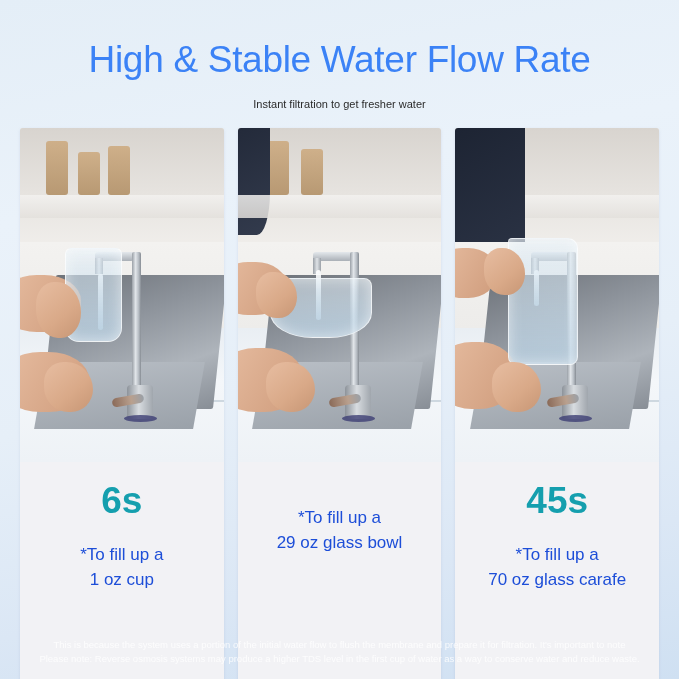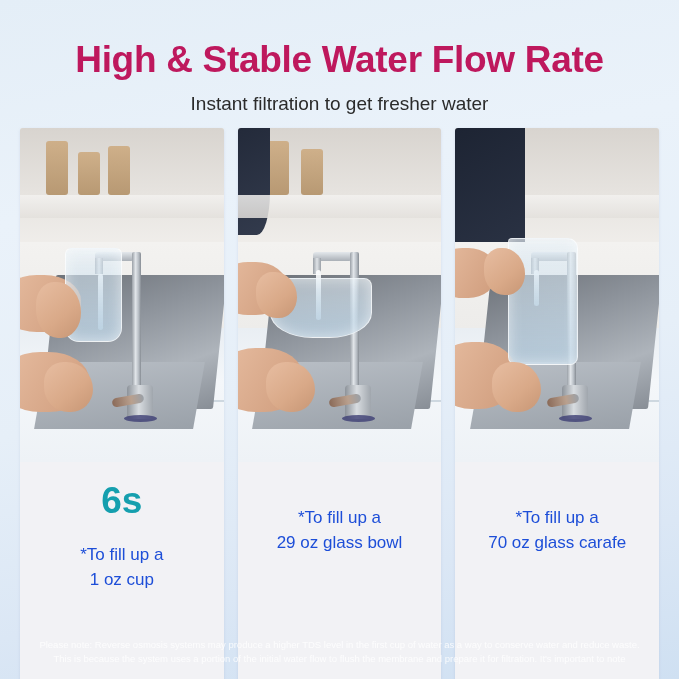--- a/index.html
+++ b/index.html
@@ -8,25 +8,25 @@
   body {
     font-family:"Liberation Sans", sans-serif;
     background:linear-gradient(170deg,#e4eef7 0%,#eaf2fa 28%,#e6eff8 55%,#dbe7f5 80%,#cfe0f2 100%);
     position:relative;
   }
   .page { width:679px; height:679px; position:relative; }
 
   
   .header { padding-top:40px; text-align:center; }
   .title {
-    font-size:37px; font-weight:bold; color:#be185d;
+    font-size:37px; font-weight:normal; color:#3b82f6;
     letter-spacing:-0.3px; line-height:1.1;
   }
   .subtitle {
-    margin-top:12px; font-size:19px; color:#2b2b2b; font-weight:normal;
+    margin-top:17px; font-size:11px; color:#2b2b2b; font-weight:normal;
   }
 
   
   .cards {
     position:absolute; top:128px; left:20px;
     width:639px; height:620px;
     display:flex; gap:14px;
   }
   .card {
     flex:1 1 0; display:flex; flex-direction:column;
@@ -261,27 +261,28 @@
         <div class="tapStem"></div>
         <div class="stream" style="bottom:calc(21% + 86px);height:36px;"></div>
         <div class="vessel" style="left:26%;top:33%;width:34%;height:38%;border-radius:4px 10px 8px 8px;"></div>
         <div class="hand" style="left:14%;top:36%;width:20%;height:14%;"></div>
         <div class="tapBase"></div>
         <div class="tapRing"></div>
         <div class="tapHandle"></div>
         <div class="hand" style="left:18%;top:70%;width:24%;height:15%;"></div>
       </div>
       <div class="caption">
+        <div class="bigTime">45s</div>
         <div class="capText">
           <div>*To fill up a</div>
           <div>70 oz glass carafe</div>
         </div>
       </div>
     </div>
 
   </div>
 
   <div class="footer">
+    <div>This is because the system uses a portion of the initial water flow to flush the membrane and prepare it for filtration. It's important to note</div>
     <div>Please note: Reverse osmosis systems may produce a higher TDS level in the first cup of water as a way to conserve water and reduce waste.</div>
-    <div>This is because the system uses a portion of the initial water flow to flush the membrane and prepare it for filtration. It's important to note</div>
   </div>
 
 </div>
 
 </body></html>

